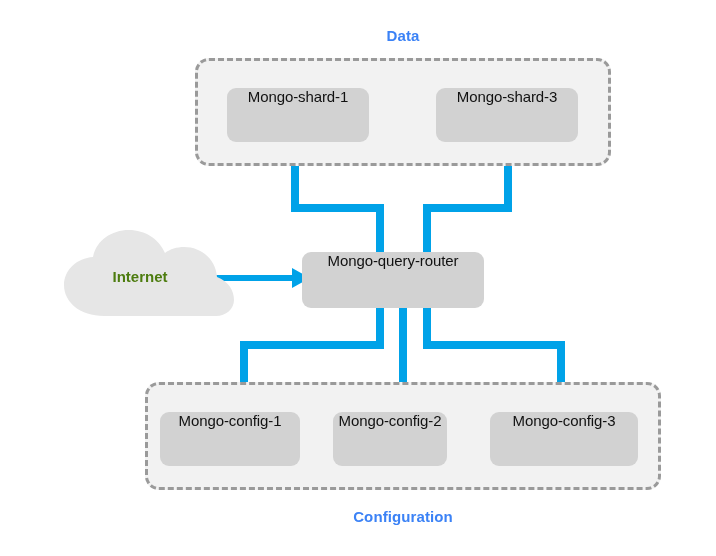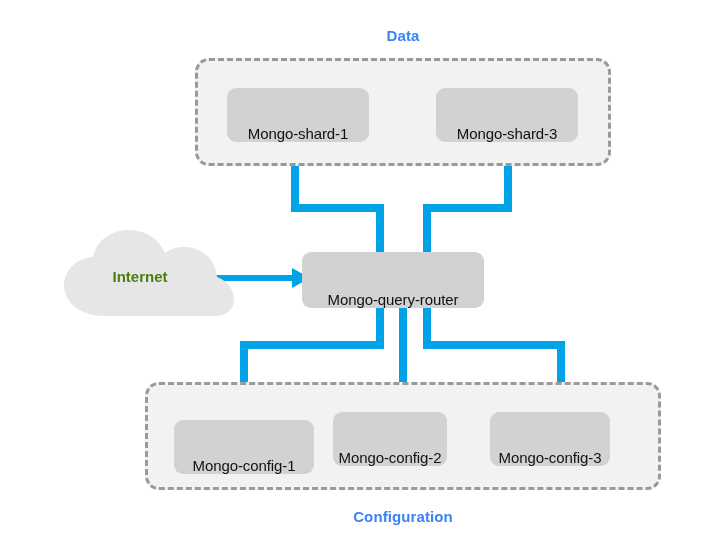--- a/index.html
+++ b/index.html
@@ -41,21 +41,21 @@
     color: #3b82f6;
     letter-spacing: .1px;
     white-space: nowrap;
   }
   .node {
     position: absolute;
     background: #D2D2D2;
     border-radius: 9px;
     box-sizing: border-box;
     display: flex;
-    align-items: flex-end;
+    align-items: flex-start;
     justify-content: center;
     color: #111111;
     font-size: 15px;
     letter-spacing: -.1px;
     white-space: nowrap;
   }
   .cloud-wrap {
     position: absolute;
   }
   .cloud-label {
@@ -117,27 +117,27 @@
     </svg>
     <div class="cloud-label" style="top:40px; left:-8px;">Internet</div>
   </div>
 
   <div class="node" style="left:302px; top:252px; width:182px; height:56px;">
     <span>Mongo-query-router</span>
   </div>
 
   <div class="group-box" style="left:145px; top:382px; width:516px; height:108px;"></div>
 
-  <div class="node" style="left:174px; top:412px; width:140px; height:54px;margin-top:8px;">
+  <div class="node" style="left:160px; top:412px; width:140px; height:54px;">
     <span>Mongo-config-1</span>
   </div>
 
   <div class="node" style="left:333px; top:412px; width:114px; height:54px;">
     <span>Mongo-config-2</span>
   </div>
 
-  <div class="node" style="left:490px; top:412px; width:120px; height:54px;">
+  <div class="node" style="left:490px; top:412px; width:148px; height:54px;">
     <span>Mongo-config-3</span>
   </div>
 
   <div class="group-label" style="left:303px; top:508px; width:200px;">Configuration</div>
 
 </div>
 
 </body></html>

